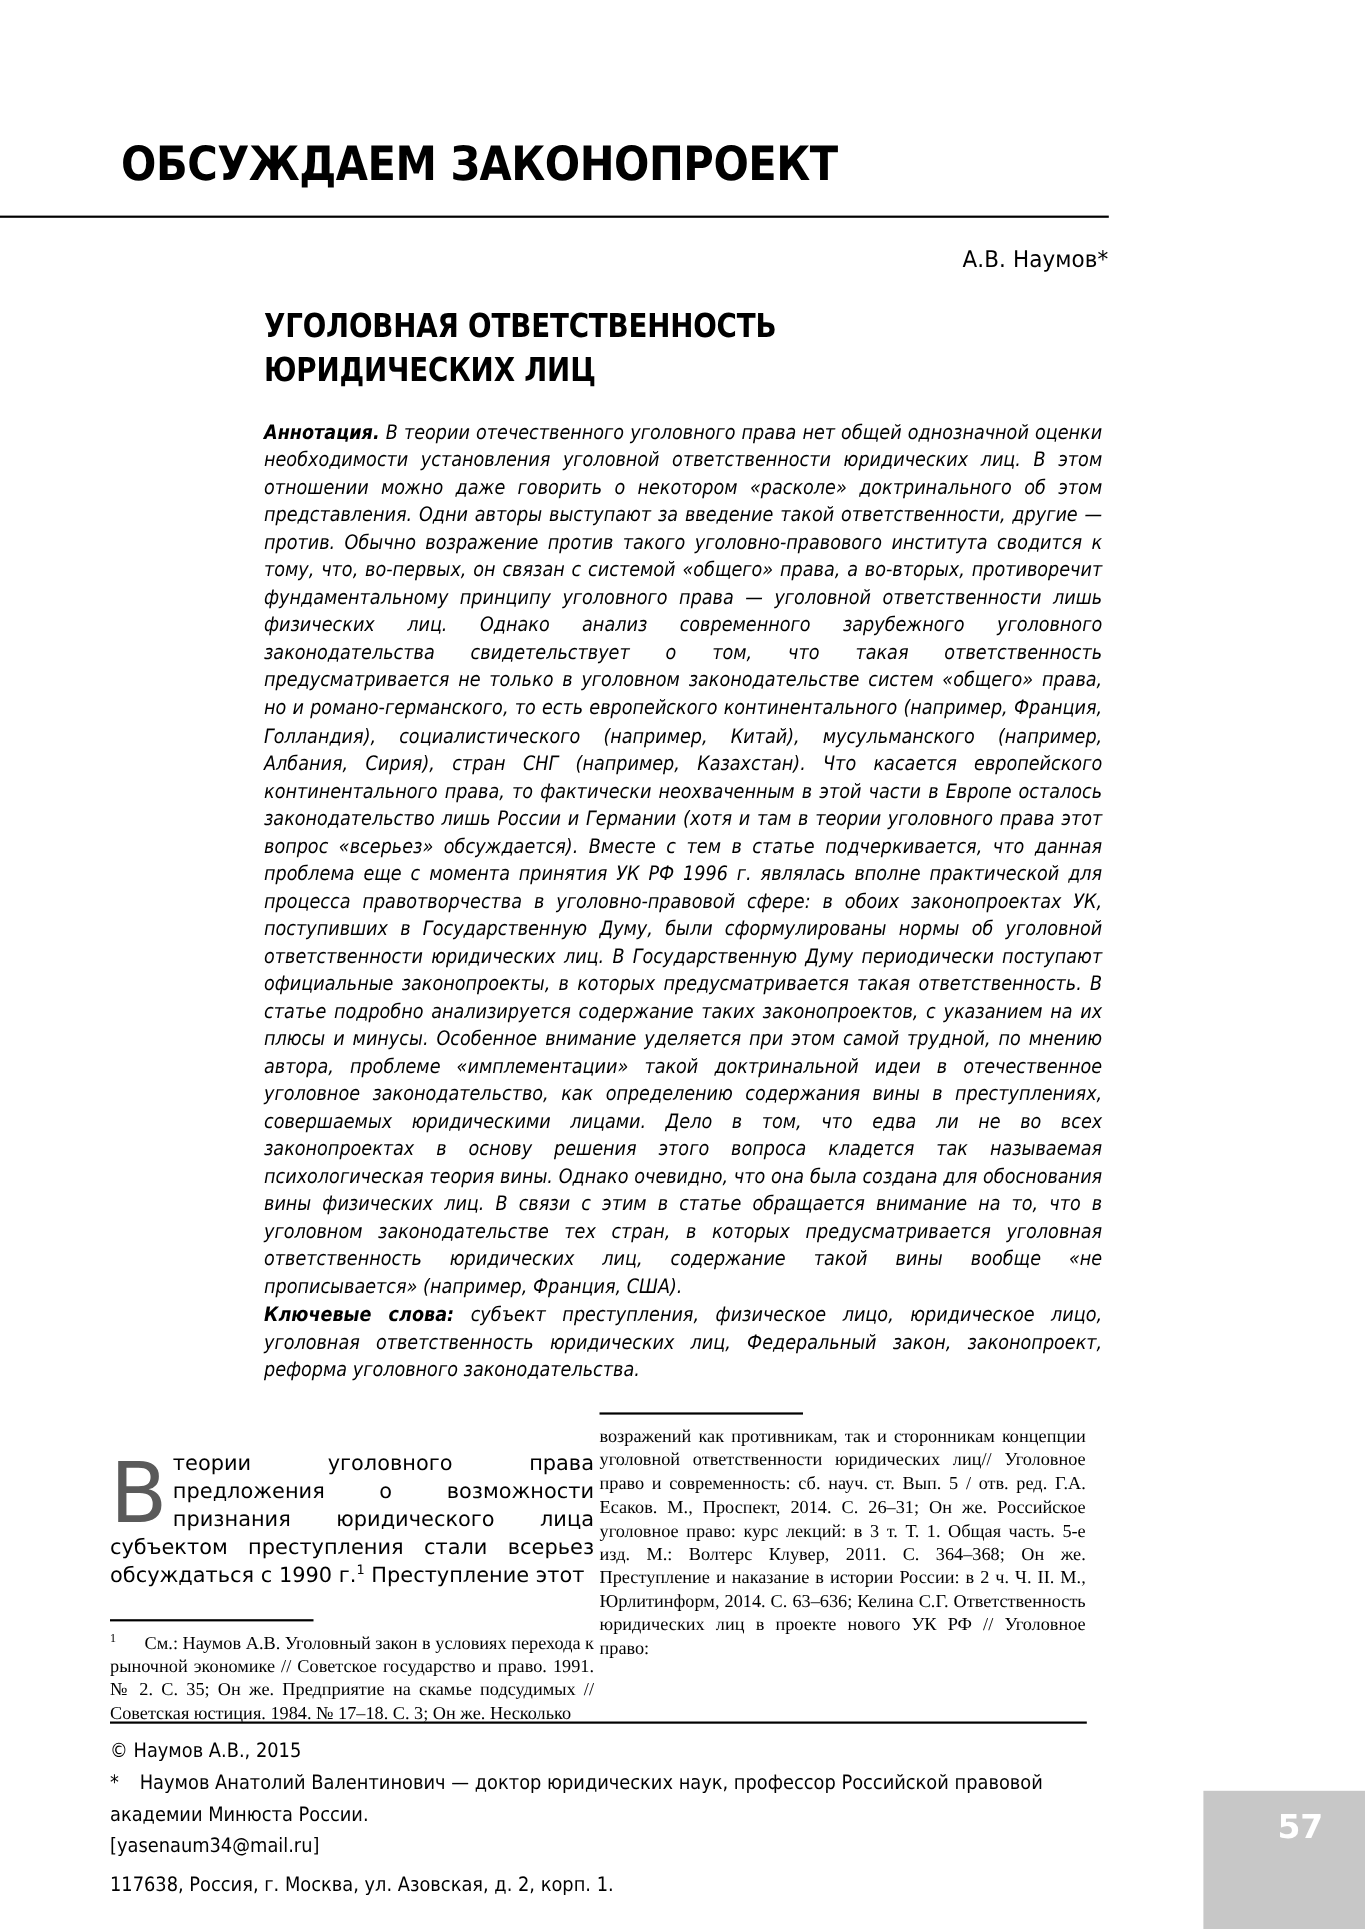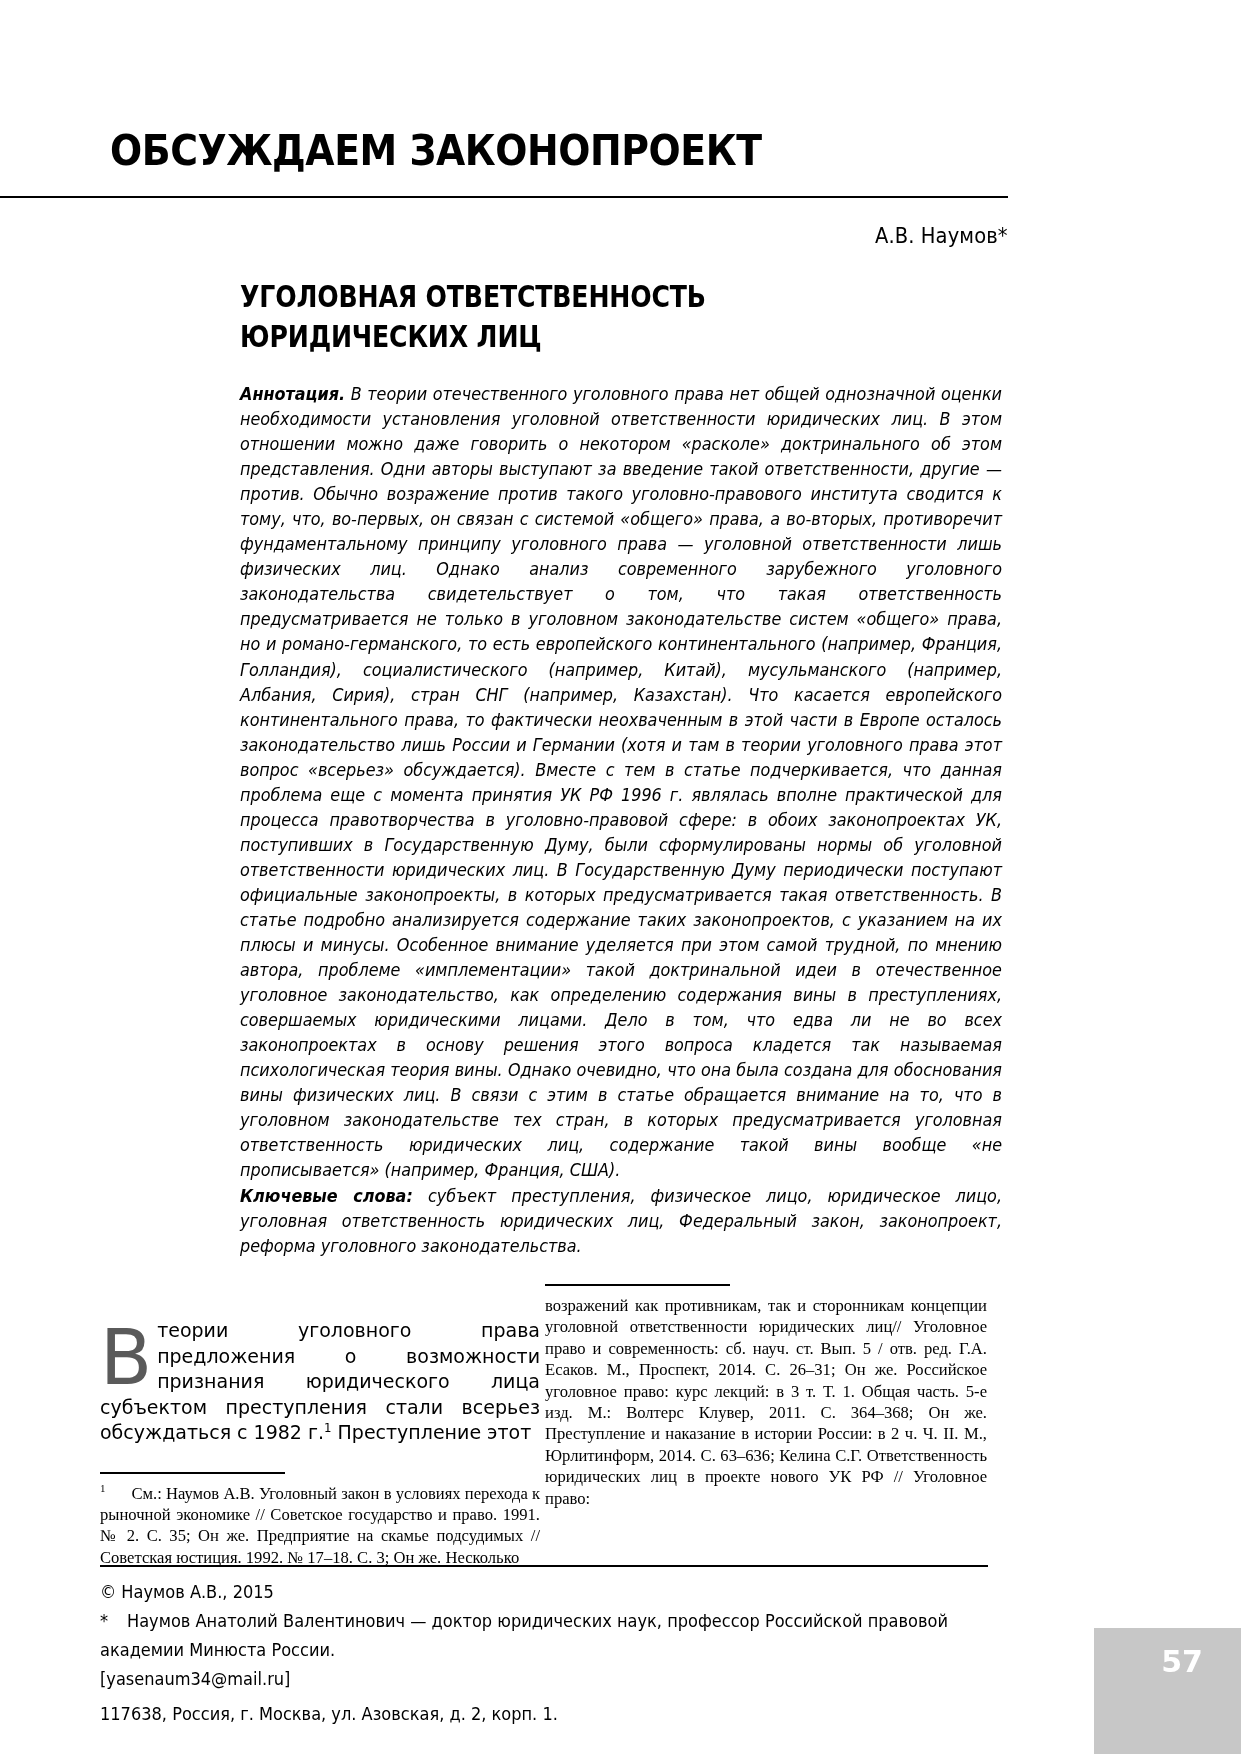--- a/index.html
+++ b/index.html
@@ -210,25 +210,25 @@
     <span class="tl">УГОЛОВНАЯ ОТВЕТСТВЕННОСТЬ</span>
     <span class="tl">ЮРИДИЧЕСКИХ ЛИЦ</span>
   </div>
 
   <div class="abstract-block">
     <p><span class="lead">Аннотация.</span><span> В теории отечественного уголовного права нет общей однозначной оценки необходимости установления уголовной ответственности юридических лиц. В этом отношении можно даже говорить о некотором «расколе» доктринального об этом представления. Одни авторы выступают за введение такой ответственности, другие — против. Обычно возражение против такого уголовно-правового института сводится к тому, что, во-первых, он связан с системой «общего» права, а во-вторых, противоречит фундаментальному принципу уголовного права — уголовной ответственности лишь физических лиц. Однако анализ современного зарубежного уголовного законодательства свидетельствует о том, что такая ответственность предусматривается не только в уголовном законодательстве систем «общего» права, но и романо-германского, то есть европейского континентального (например, Франция, Голландия), социалистического (например, Китай), мусульманского (например, Албания, Сирия), стран СНГ (например, Казахстан). Что касается европейского континентального права, то фактически неохваченным в этой части в Европе осталось законодательство лишь России и Германии (хотя и там в теории уголовного права этот вопрос «всерьез» обсуждается). Вместе с тем в статье подчеркивается, что данная проблема еще с момента принятия УК РФ 1996 г. являлась вполне практической для процесса правотворчества в уголовно-правовой сфере: в обоих законопроектах УК, поступивших в Государственную Думу, были сформулированы нормы об уголовной ответственности юридических лиц. В Государственную Думу периодически поступают официальные законопроекты, в которых предусматривается такая ответственность. В статье подробно анализируется содержание таких законопроектов, с указанием на их плюсы и минусы. Особенное внимание уделяется при этом самой трудной, по мнению автора, проблеме «имплементации» такой доктринальной идеи в отечественное уголовное законодательство, как определению содержания вины в преступлениях, совершаемых юридическими лицами. Дело в том, что едва ли не во всех законопроектах в основу решения этого вопроса кладется так называемая психологическая теория вины. Однако очевидно, что она была создана для обоснования вины физических лиц. В связи с этим в статье обращается внимание на то, что в уголовном законодательстве тех стран, в которых предусматривается уголовная ответственность юридических лиц, содержание такой вины вообще «не прописывается» (например, Франция, США).</span></p>
     <p><span class="lead">Ключевые слова:</span><span> субъект преступления, физическое лицо, юридическое лицо, уголовная ответственность юридических лиц, Федеральный закон, законопроект, реформа уголовного законодательства.</span></p>
   </div>
 
   <div class="col col-left">
-    <p class="dropcap-para"><span class="dropcap">В</span><span>теории уголовного права предложения о возможности признания юридического лица субъектом преступления стали всерьез обсуждаться с 1982 г.</span><sup>1</sup><span> Преступление этот</span></p>
+    <p class="dropcap-para"><span class="dropcap">В</span><span>теории уголовного права предложения о возможности признания юридического лица субъектом преступления стали всерьез обсуждаться с 1990 г.</span><sup>1</sup><span> Преступление этот</span></p>
 
     <div class="fn-rule"></div>
 
-    <div class="footnote"><sup>1</sup><span class="fn-indent"></span><span>См.: Наумов А.В. Уголовный закон в условиях перехода к рыночной экономике // Советское государство и право. 1991. № 2. С. 35; Он же. Предприятие на скамье подсудимых // Советская юстиция. 1992. № 17–18. С. 3; Он же. Несколько</span></div>
+    <div class="footnote"><sup>1</sup><span class="fn-indent"></span><span>См.: Наумов А.В. Уголовный закон в условиях перехода к рыночной экономике // Советское государство и право. 1991. № 2. С. 35; Он же. Предприятие на скамье подсудимых // Советская юстиция. 1984. № 17–18. С. 3; Он же. Несколько</span></div>
   </div>
 
   <div class="footnote-right">
     <div class="fn-rule fn-rule-right"></div>
     <div class="footnote">возражений как противникам, так и сторонникам концепции уголовной ответственности юридических лиц// Уголовное право и современность: сб. науч. ст. Вып. 5 / отв. ред. Г.А. Есаков. М., Проспект, 2014. С. 26–31; Он же. Российское уголовное право: курс лекций: в 3 т. Т. 1. Общая часть. 5-е изд. М.: Волтерс Клувер, 2011. С. 364–368; Он же. Преступление и наказание в истории России: в 2 ч. Ч. II. М., Юрлитинформ, 2014. С. 63–636; Келина С.Г. Ответственность юридических лиц в проекте нового УК РФ // Уголовное право:</div>
   </div>
 
   <div class="footer-rule"></div>
 
   <div class="footer">

